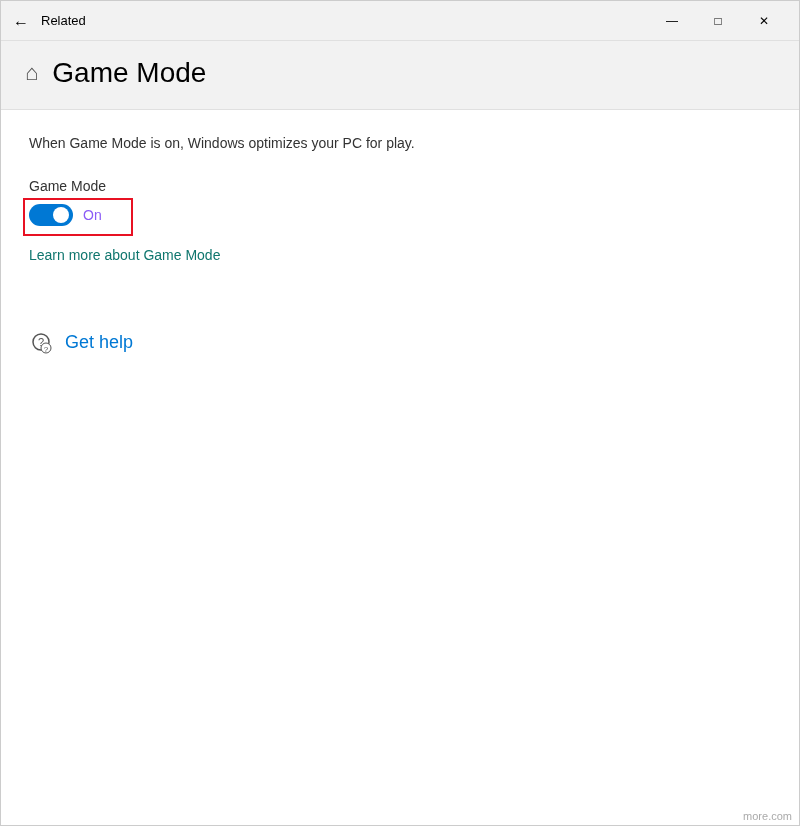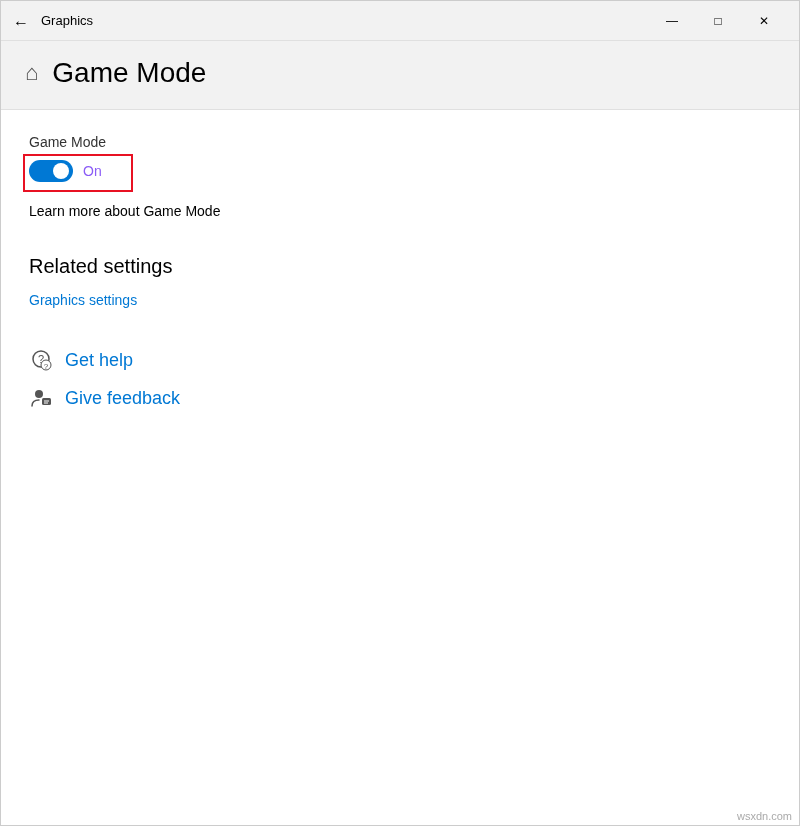--- a/index.html
+++ b/index.html
@@ -158,21 +158,21 @@
       transition: left 0.2s;
     }
 
     .toggle-label {
       font-size: 14px;
       color: #8b5cf6;
     }
 
     
     .link {
-      color: #000000;
+      color: #0f766e;
       font-size: 14px;
       text-decoration: none;
       cursor: pointer;
       display: inline-block;
       margin-bottom: 28px;
     }
 
     
     .section-title {
       font-size: 20px;
@@ -231,80 +231,64 @@
       color: #aaa;
     }
   </style>
 </head>
 <body>
 
 <div class="window">
 
   <div class="title-bar">
     <div class="title-bar-back">←</div>
-    <div class="title-bar-title">Graphics</div>
+    <div class="title-bar-title">Related</div>
     <div class="title-bar-controls">
       <button class="title-bar-btn">—</button>
       <button class="title-bar-btn">□</button>
       <button class="title-bar-btn close">✕</button>
     </div>
   </div>
 
   <div class="page-header">
     <div class="page-header-inner">
       <span class="home-icon">⌂</span>
       <h1 class="page-title">Game Mode</h1>
     </div>
   </div>
 
   <div class="content">
 
+    <p class="description">When Game Mode is on, Windows optimizes your PC for play.</p>
 
     <div class="setting-label">Game Mode</div>
 
     
     <div class="toggle-row">
       <div class="toggle-highlight"></div>
       <div class="toggle-switch"></div>
       <span class="toggle-label">On</span>
     </div>
 
     <a class="link">Learn more about Game Mode</a>
 
-    <div style="margin-top: 8px;">
-      <h2 class="section-title">Related settings</h2>
-      <a class="related-link">Graphics settings</a>
-    </div>
 
     
     <div class="help-section">
       <div class="help-item">
         <span class="help-icon">
 
           <svg width="22" height="22" viewBox="0 0 22 22" fill="none" xmlns="http://www.w3.org/2000/svg">
             <circle cx="11" cy="10" r="8" stroke="#555" stroke-width="1.5" fill="none"></circle>
             <text x="11" y="14" text-anchor="middle" font-size="11" fill="#555" font-family="Arial">?</text>
             <circle cx="16" cy="16" r="5" fill="#fff" stroke="#555" stroke-width="1"></circle>
             <text x="16" y="20" text-anchor="middle" font-size="8" fill="#555" font-family="Arial">?</text>
           </svg>
         </span>
         <a class="help-link">Get help</a>
       </div>
-      <div class="help-item">
-        <span class="help-icon">
-
-          <svg width="22" height="22" viewBox="0 0 22 22" fill="none" xmlns="http://www.w3.org/2000/svg">
-            <circle cx="9" cy="7" r="4" fill="#555"></circle>
-            <path d="M2 19c0-4 3-6 7-6" stroke="#555" stroke-width="1.5" fill="none" stroke-linecap="round"></path>
-            <rect x="12" y="11" width="9" height="7" rx="1.5" fill="#555"></rect>
-            <line x1="14" y1="14" x2="19" y2="14" stroke="#fff" stroke-width="1"></line>
-            <line x1="14" y1="16" x2="18" y2="16" stroke="#fff" stroke-width="1"></line>
-          </svg>
-        </span>
-        <a class="help-link">Give feedback</a>
-      </div>
     </div>
 
   </div>
 
 </div>
 
-<div class="watermark">wsxdn.com</div>
+<div class="watermark">more.com</div>
 
 </body></html>

